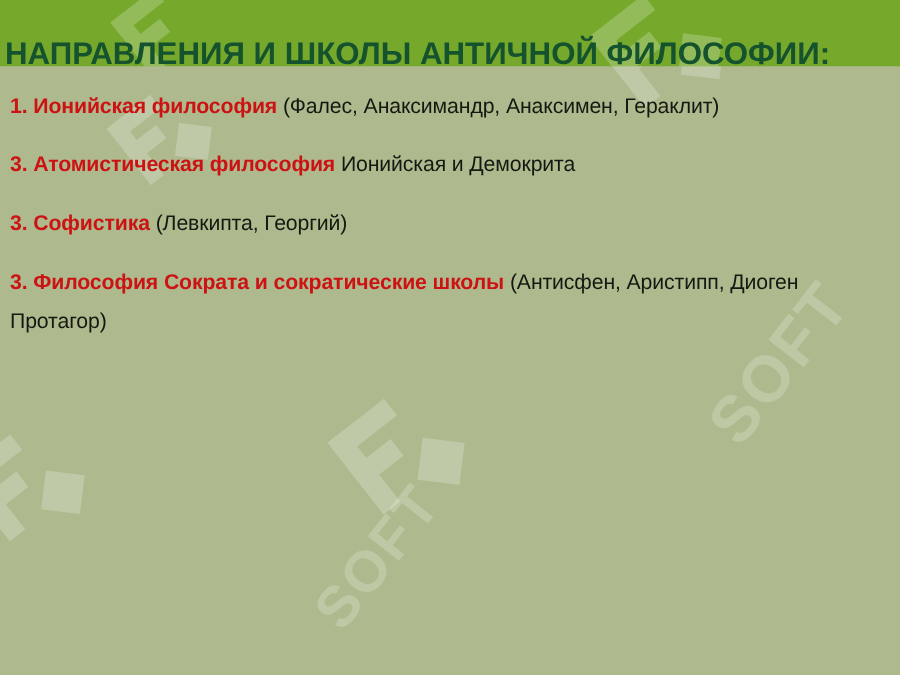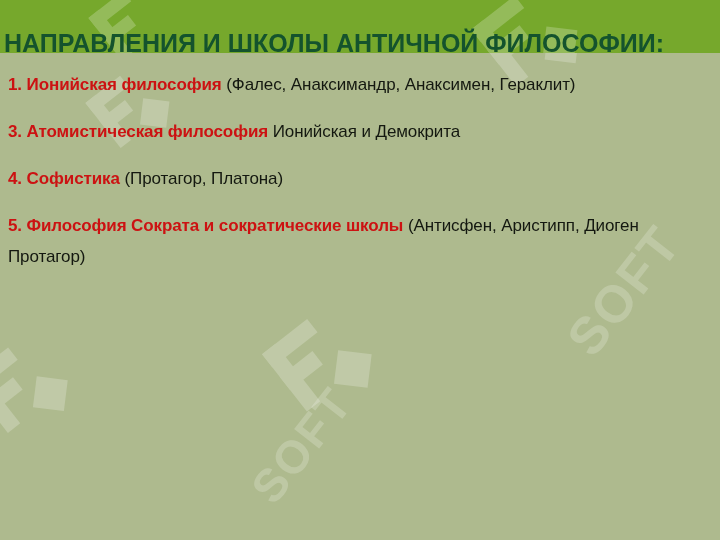--- a/index.html
+++ b/index.html
@@ -196,24 +196,24 @@
     <li class="item">
       <span class="item-head">1. Ионийская философия</span><span class="item-rest"> (Фалес, Анаксимандр, Анаксимен, Гераклит)</span>
     </li>
 
 
     <li class="item">
       <span class="item-head">3. Атомистическая философия</span><span class="item-rest"> Ионийская и Демокрита</span>
     </li>
 
     <li class="item">
-      <span class="item-head">4. Софистика</span><span class="item-rest"> (Протагор, Платона)</span>
-    </li>
-
-    <li class="item">
-      <span class="item-head">5. Философия Сократа и сократические школы</span><span class="item-rest"> (Антисфен, Аристипп, Диоген Протагор)</span>
+      <span class="item-head">3. Софистика</span><span class="item-rest"> (Левкипта, Георгий)</span>
+    </li>
+
+    <li class="item">
+      <span class="item-head">3. Философия Сократа и сократические школы</span><span class="item-rest"> (Антисфен, Аристипп, Диоген Протагор)</span>
     </li>
 
 
 
 
   </ul>
 </div>
 
 </body></html>

